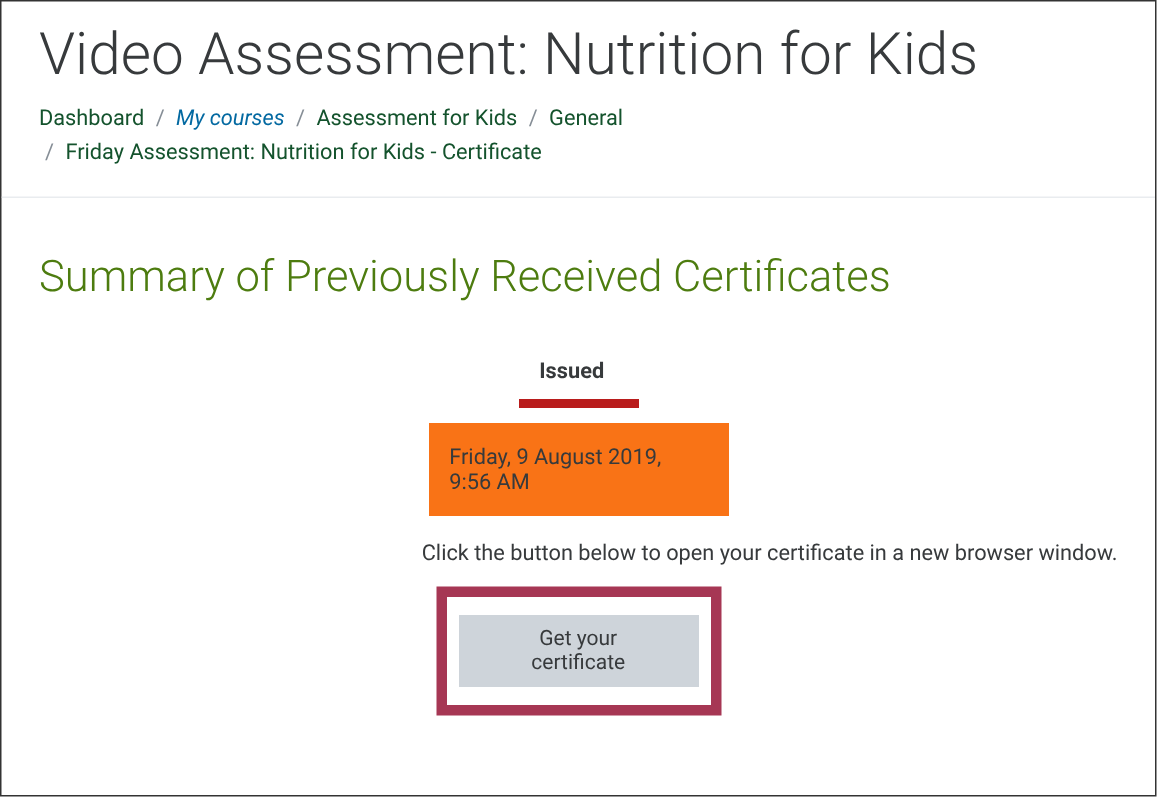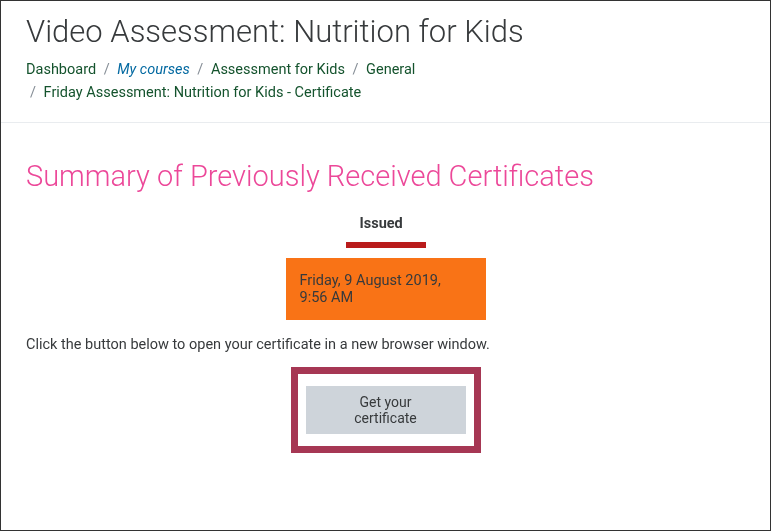--- a/index.html
+++ b/index.html
@@ -8,21 +8,21 @@
       color: #373a3c;
       background: #fff;
       width: 771px;
       height: 531px;
       border: 1px solid #333;
     }
     .inner {
       padding: 8px 25px 20px 25px;
     }
     .page-title {
-      font-size: 31px;
+      font-size: 39px;
       font-weight: 300;
       color: #373a3c;
       margin-bottom: 8px;
       margin-top: 4px;
     }
     .breadcrumb {
       font-size: 14.5px;
       line-height: 1.6;
       margin-bottom: 18px;
     }
@@ -37,22 +37,22 @@
     }
     .breadcrumb .current {
       color: #0369a1;
       font-style: italic;
     }
     .hr1 { border: none; border-top: 1px solid #e9ecef; margin: 0 -25px; }
     .section-gap { height: 36px; }
     .section-title {
       font-size: 29px;
       font-weight: 300;
-      color: #ec4899;
-      margin-bottom: 14px;
+      color: #4d7c0f;
+      margin-bottom: 29px;
     }
     .table-area {
       width: 200px;
       margin: 0 auto 16px auto;
     }
     .table-header {
       font-weight: 700;
       font-size: 14.5px;
       padding: 8px 14px 10px 14px;
       border-bottom: 6px solid #b91c1c;
@@ -60,21 +60,21 @@
       margin: 0 auto 4px auto;
       text-align: left;
     }
     .table-cell {
       background: #f97316;
       font-size: 14.5px;
       padding: 14px 14px;
       margin-top: 10px;
     }
     .instruction {
-      text-align: left;
+      text-align: right;
       font-size: 14.5px;
       margin-bottom: 14px;
     }
     .button-wrap {
       width: 190px;
       margin: 0 auto 28px auto;
       padding: 12px 8px;
       border: 7px solid #a63754;
       text-align: center;
     }

